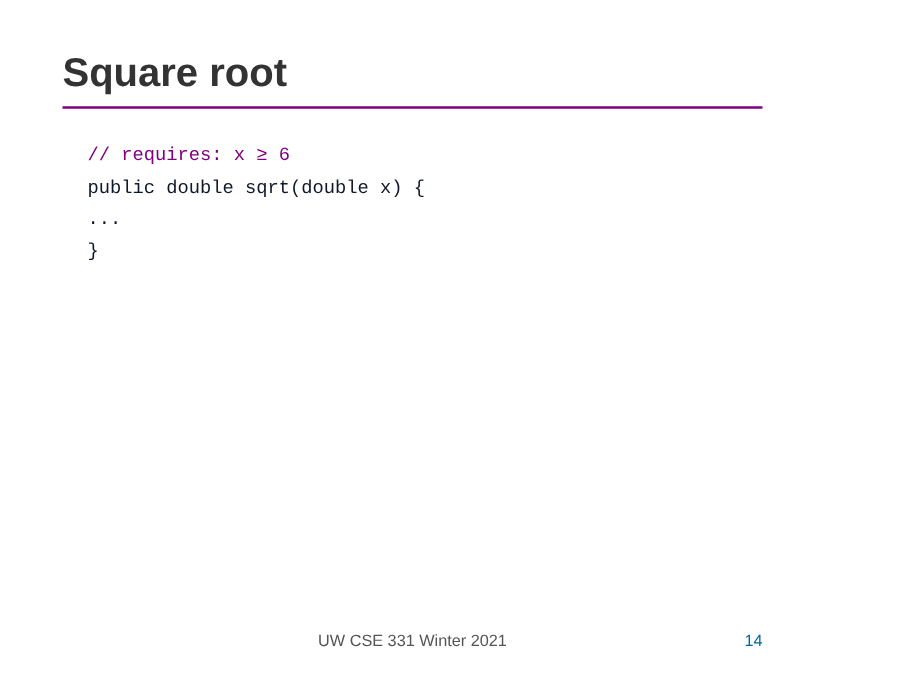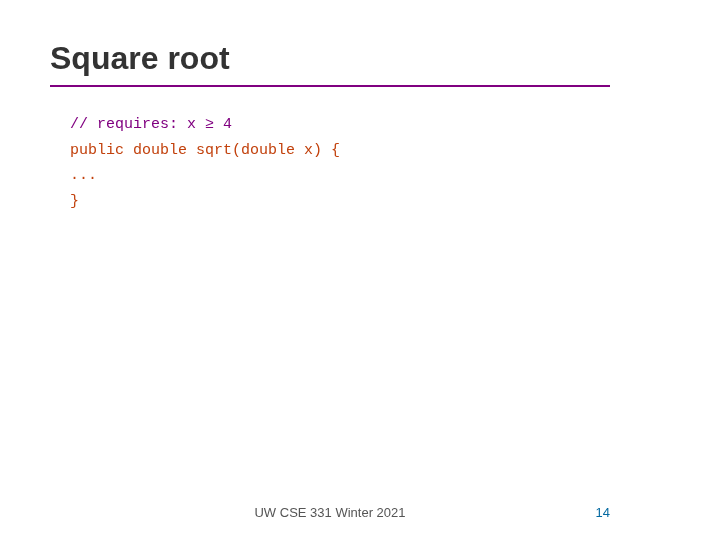--- a/index.html
+++ b/index.html
@@ -48,21 +48,21 @@
       font-size: 15px;
       line-height: 1.7;
       padding-left: 20px;
     }
 
     .code-comment {
       color: #800080;
     }
 
     .code-normal {
-      color: #c2410c;
+      color: #0f172a;
     }
 
     .footer {
       position: absolute;
       bottom: 20px;
       left: 0;
       right: 0;
       display: flex;
       justify-content: center;
       align-items: center;
@@ -86,21 +86,21 @@
 <body>
 
 <div class="slide">
 
   <div class="title-section">
     <h1 class="slide-title">Square root</h1>
     <div class="title-divider"></div>
   </div>
 
   <div class="code-block">
-    <div class="code-comment">// requires: x ≥ 4</div>
+    <div class="code-comment">// requires: x ≥ 6</div>
     <div class="code-normal">public double sqrt(double x) {</div>
     <div class="code-normal">   ...</div>
     <div class="code-normal">}</div>
   </div>
 
   <div class="footer">
     <span class="footer-text">UW CSE 331 Winter 2021</span>
     <span class="footer-page">14</span>
   </div>
 

